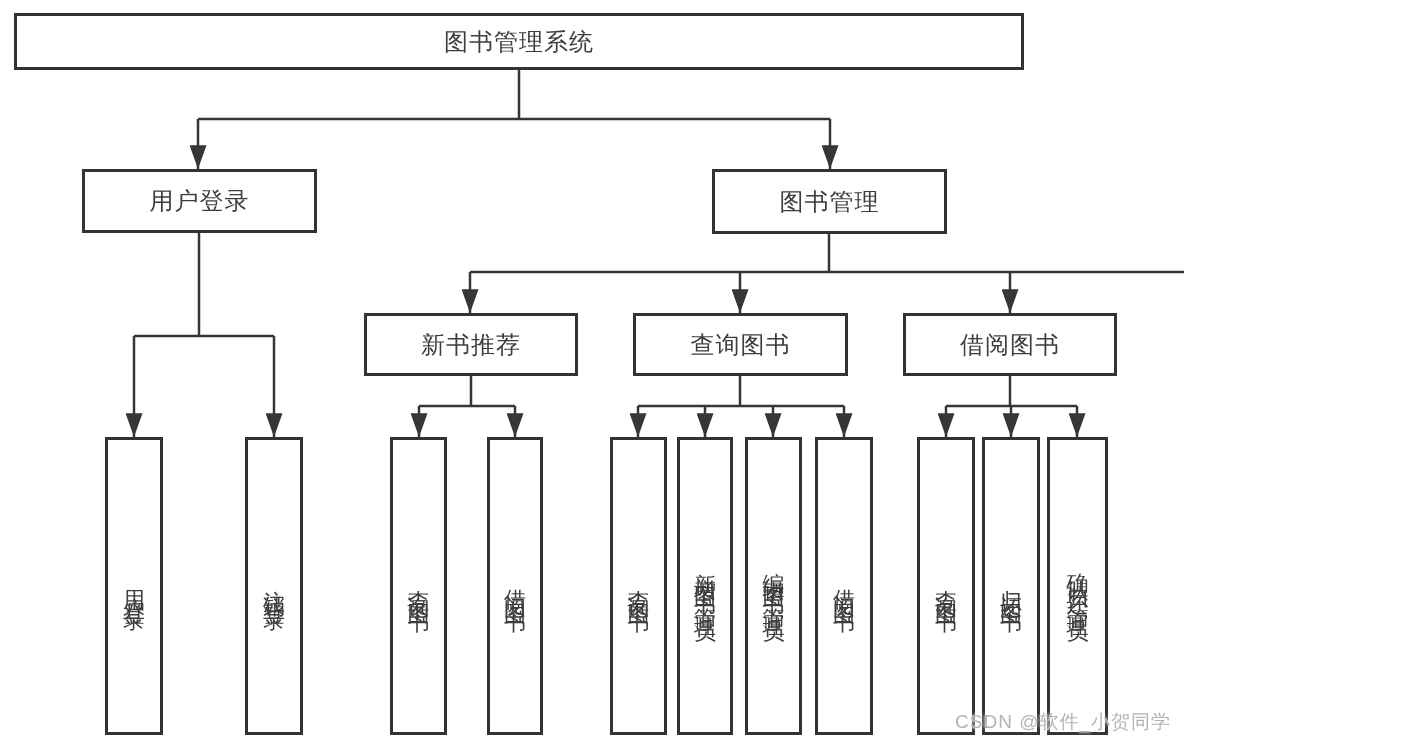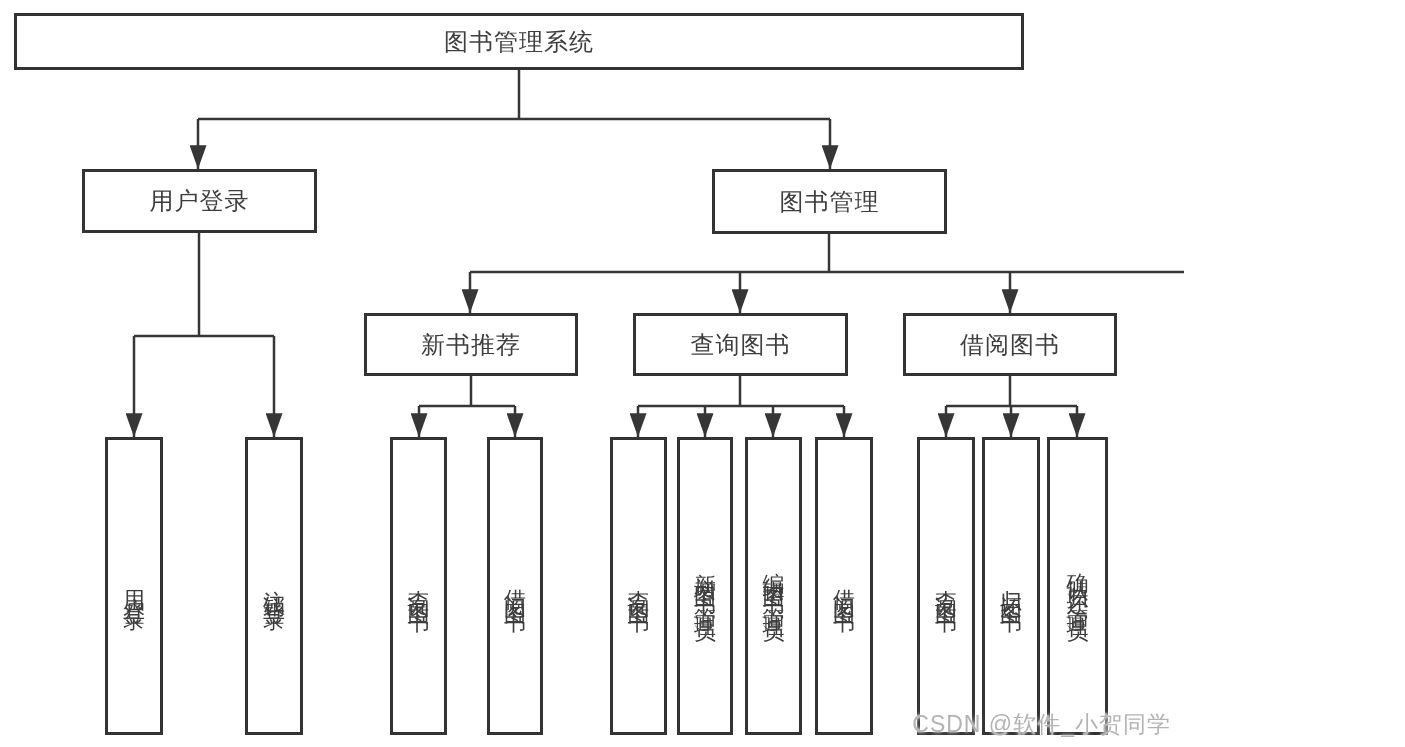--- a/index.html
+++ b/index.html
@@ -39,21 +39,21 @@
     display:flex;align-items:center;justify-content:center;
     writing-mode:vertical-rl;
     text-orientation:mixed;
     font-size:22px;
     letter-spacing:7px;
     line-height:1;
   }
   .watermark{
     position:absolute;
     right:13px;top:709px;
-    font-size:23px;
+    font-size:19px;
     color:var(--wm);
     letter-spacing:1px;
     text-shadow:0 0 2px #fff,0 0 4px #fff;
     white-space:nowrap;
   }
 </style>
 </head>
 <body>
 
 <div class="canvas">

